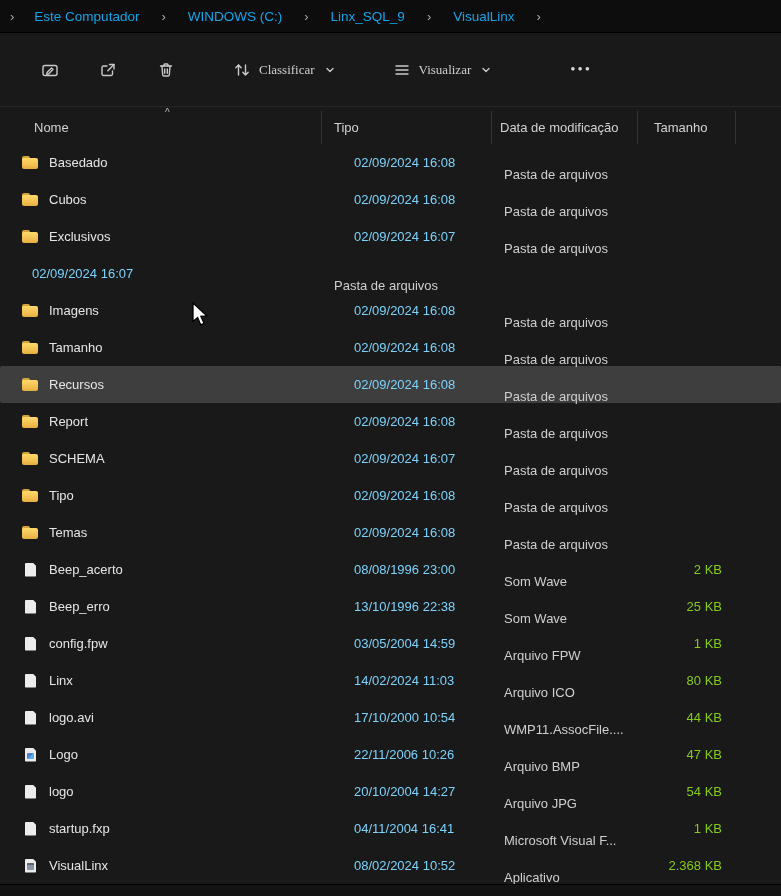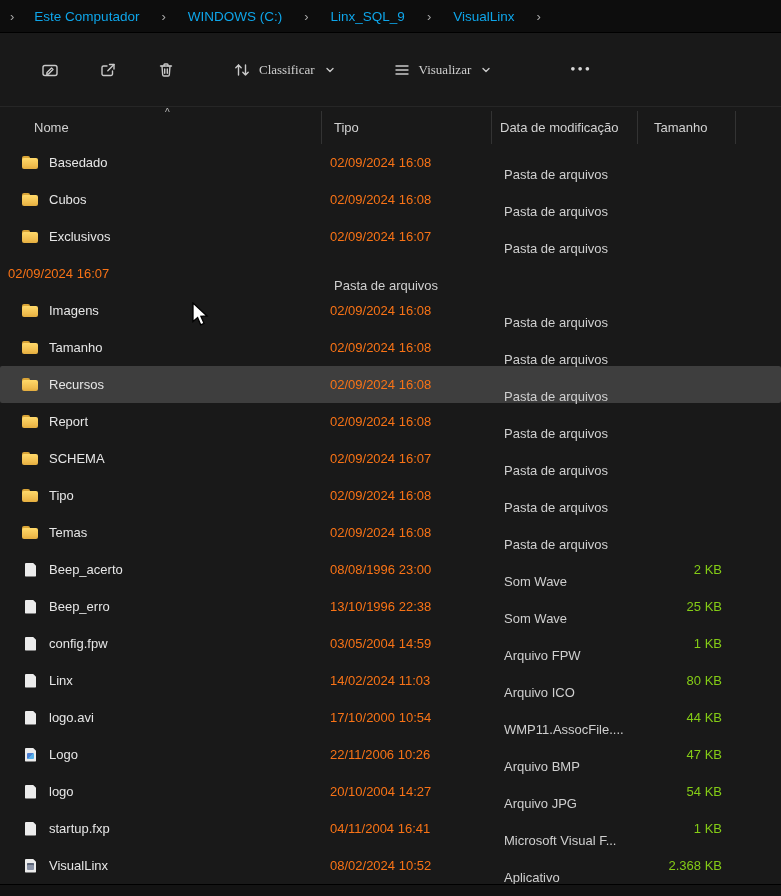--- a/index.html
+++ b/index.html
@@ -59,21 +59,21 @@
 
   
   .file-list { width:100%; }
   .row {
     display:grid; grid-template-columns:322px 170px 146px 98px 1fr;
     align-items:center; height:37px; border-radius:2px; cursor:default;
   }
   .row.selected { background:#3e3e3e; }
   .cell { overflow:hidden; white-space:nowrap; text-overflow:ellipsis; }
   .cell.name { display:flex; align-items:center; gap:10px; padding-left:22px; color:#e6e6e6; }
-  .cell.date { padding-left:8px; color:#f97316; }
+  .cell.date { padding-left:8px; color:#7dd3fc;margin-left:24px; }
   .cell.type { padding-left:12px; color:#cfcfcf;margin-top:23px; }
   .cell.size { text-align:right; padding-right:14px; color:#84cc16; }
 
   
   .icon { position:relative; width:17px; height:16px; flex:0 0 17px; }
   .icon.folder::before {
     content:''; position:absolute; left:0; top:1px; width:8px; height:5px;
     background:#d9a437; border-radius:2px 2px 0 0;
   }
   .icon.folder::after {

